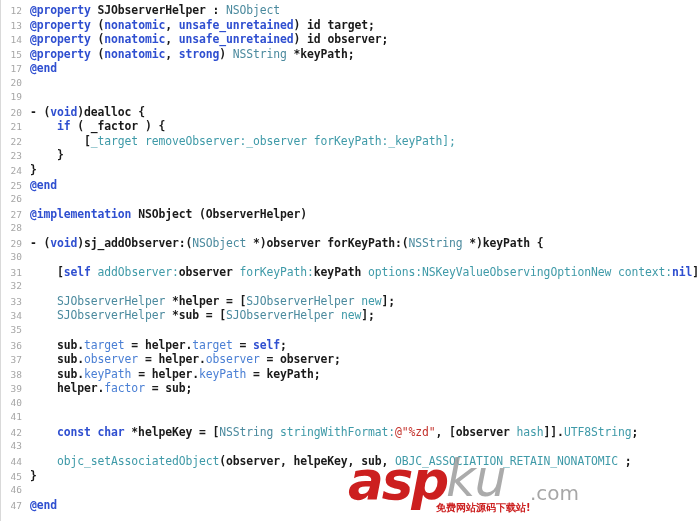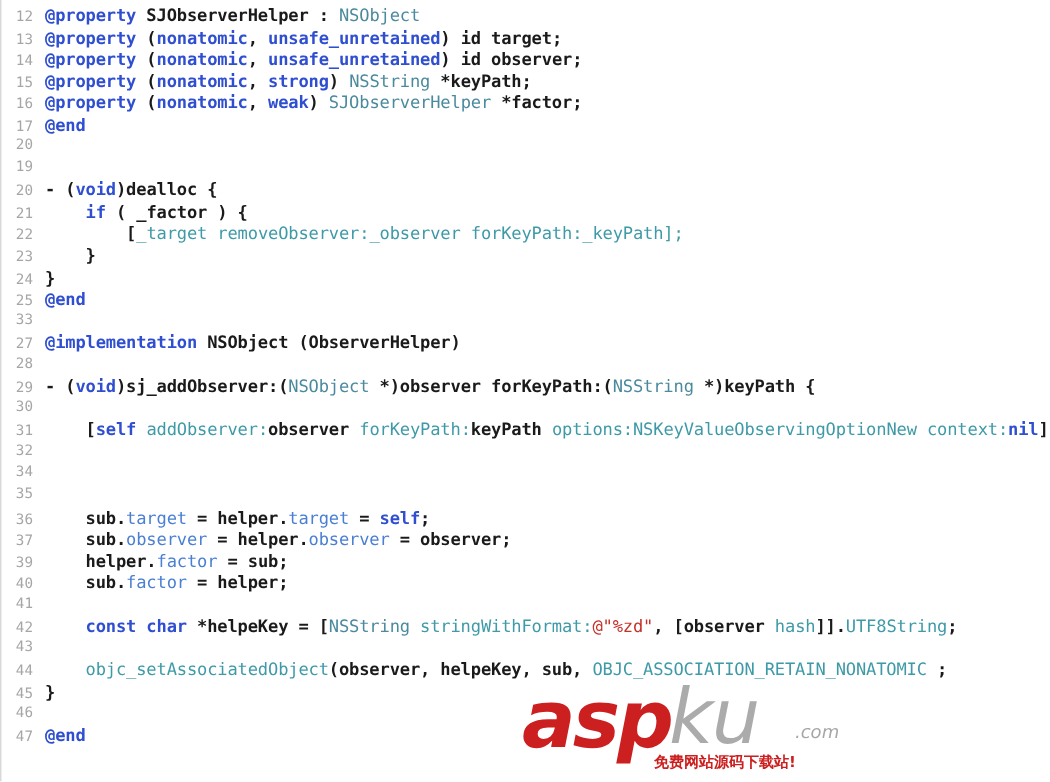--- a/index.html
+++ b/index.html
@@ -104,22 +104,21 @@
     color: #9d9d9d;
     letter-spacing: -1px;
     line-height: 42px;
     opacity: 0.85;
   }
   .wm-com {
     position: absolute;
     left: 212px;
     top: 24px;
     font-family: "DejaVu Sans", "Liberation Sans", sans-serif;
-    font-size: 12px;
-    font-style: italic;
+    font-size: 20px;
     color: #9d9d9d;
     opacity: 0.9;
   }
   .wm-cn {
     position: absolute;
     left: 118px;
     top: 44px;
     font-family: "DejaVu Sans", "Liberation Sans", sans-serif;
     font-size: 10px;
     font-weight: bold;
@@ -133,43 +132,44 @@
 
 <div id="editor">
 
   <div class="edge-rule"></div>
 
   <div class="code-lines" id="code-lines">
       <div class="line"><span class="ln">12</span><span class="src"><span class="kw">@property </span><span class="plain">SJObserverHelper </span><span class="plain">: </span><span class="type">NSObject</span></span></div>
       <div class="line"><span class="ln">13</span><span class="src"><span class="kw">@property </span><span class="plain">(</span><span class="kw">nonatomic</span><span class="plain">, </span><span class="kw">unsafe_unretained</span><span class="plain">) </span><span class="plain">id </span><span class="plain">target;</span></span></div>
       <div class="line"><span class="ln">14</span><span class="src"><span class="kw">@property </span><span class="plain">(</span><span class="kw">nonatomic</span><span class="plain">, </span><span class="kw">unsafe_unretained</span><span class="plain">) </span><span class="plain">id </span><span class="plain">observer;</span></span></div>
       <div class="line"><span class="ln">15</span><span class="src"><span class="kw">@property </span><span class="plain">(</span><span class="kw">nonatomic</span><span class="plain">, </span><span class="kw">strong</span><span class="plain">) </span><span class="type">NSString </span><span class="plain">*keyPath;</span></span></div>
-      <div class="line"><span class="ln">16</span><span class="src"><span class="kw">@property </span><span class="plain">(</span><span class="kw">nonatomic</span><span class="plain">, </span><span class="kw">weak</span><span class="plain">) </span><span class="type">SJObserverHelper </span><span class="plain">*factor;</span></span></div>
       <div class="line"><span class="ln">17</span><span class="src"><span class="kw">@end</span></span></div>
       <div class="line"><span class="ln">20</span><span class="src"></span></div>
       <div class="line"><span class="ln">19</span></div>
       <div class="line"><span class="ln">20</span><span class="src"><span class="plain">- (</span><span class="kw">void</span><span class="plain">)dealloc {</span></span></div>
       <div class="line"><span class="ln">21</span><span class="src"><span class="plain">    </span><span class="kw">if</span><span class="plain"> ( </span><span class="plain">_factor</span><span class="plain"> ) {</span></span></div>
       <div class="line"><span class="ln">22</span><span class="src"><span class="plain">        [</span><span class="meth">_target </span><span class="meth">removeObserver:</span><span class="meth">_observer </span><span class="meth">forKeyPath:</span><span class="meth">_keyPath];</span></span></div>
       <div class="line"><span class="ln">23</span><span class="src"><span class="plain">    }</span></span></div>
       <div class="line"><span class="ln">24</span><span class="src"><span class="plain">}</span></span></div>
       <div class="line"><span class="ln">25</span><span class="src"><span class="kw">@end</span></span></div>
-      <div class="line"><span class="ln">33</span><span class="src"></span></div>
+      <div class="line"><span class="ln">26</span><span class="src"></span></div>
       <div class="line"><span class="ln">27</span><span class="src"><span class="kw">@implementation </span><span class="plain">NSObject (ObserverHelper)</span></span></div>
       <div class="line"><span class="ln">28</span><span class="src"></span></div>
       <div class="line"><span class="ln">29</span><span class="src"><span class="plain">- (</span><span class="kw">void</span><span class="plain">)sj_addObserver:(</span><span class="type">NSObject</span><span class="plain"> *)observer forKeyPath:(</span><span class="type">NSString</span><span class="plain"> *)keyPath {</span></span></div>
       <div class="line"><span class="ln">30</span><span class="src"></span></div>
       <div class="line"><span class="ln">31</span><span class="src"><span class="plain">    [</span><span class="kw">self</span><span class="plain"> </span><span class="meth">addObserver:</span><span class="plain">observer </span><span class="meth">forKeyPath:</span><span class="plain">keyPath </span><span class="meth">options:</span><span class="meth">NSKeyValueObservingOptionNew </span><span class="meth">context:</span><span class="kw">nil</span><span class="plain">];</span></span></div>
       <div class="line"><span class="ln">32</span><span class="src"></span></div>
-      <div class="line"><span class="ln">34</span></div>
+      <div class="line"><span class="ln">33</span><span class="src"><span class="plain">    </span><span class="type">SJObserverHelper </span><span class="plain">*helper = [</span><span class="type">SJObserverHelper </span><span class="meth">new</span><span class="plain">];</span></span></div>
+      <div class="line"><span class="ln">34</span><span class="src"><span class="plain">    </span><span class="type">SJObserverHelper </span><span class="plain">*sub = [</span><span class="type">SJObserverHelper </span><span class="meth">new</span><span class="plain">];</span></span></div>
       <div class="line"><span class="ln">35</span><span class="src"></span></div>
       <div class="line"><span class="ln">36</span><span class="src"><span class="plain">    sub.</span><span class="prop">target</span><span class="plain"> = helper.</span><span class="prop">target</span><span class="plain"> = </span><span class="kw">self</span><span class="plain">;</span></span></div>
       <div class="line"><span class="ln">37</span><span class="src"><span class="plain">    sub.</span><span class="prop">observer</span><span class="plain"> = helper.</span><span class="prop">observer</span><span class="plain"> = observer;</span></span></div>
+      <div class="line"><span class="ln">38</span><span class="src"><span class="plain">    sub.</span><span class="prop">keyPath</span><span class="plain"> = helper.</span><span class="prop">keyPath</span><span class="plain"> = keyPath;</span></span></div>
       <div class="line"><span class="ln">39</span><span class="src"><span class="plain">    helper.</span><span class="prop">factor</span><span class="plain"> = sub;</span></span></div>
-      <div class="line"><span class="ln">40</span><span class="src"><span class="plain">    sub.</span><span class="prop">factor</span><span class="plain"> = helper;</span></span></div>
+      <div class="line"><span class="ln">40</span></div>
       <div class="line"><span class="ln">41</span><span class="src"></span></div>
       <div class="line"><span class="ln">42</span><span class="src"><span class="plain">    </span><span class="kw">const char</span><span class="plain"> *helpeKey = [</span><span class="type">NSString </span><span class="meth">stringWithFormat:</span><span class="str">@"%zd"</span><span class="plain">, [observer </span><span class="meth">hash</span><span class="plain">]].</span><span class="meth">UTF8String</span><span class="plain">;</span></span></div>
       <div class="line"><span class="ln">43</span></div>
       <div class="line"><span class="ln">44</span><span class="src"><span class="plain">    </span><span class="meth">objc_setAssociatedObject</span><span class="plain">(observer, helpeKey, sub, </span><span class="meth">OBJC_ASSOCIATION_RETAIN_NONATOMIC</span><span class="plain"> ;</span></span></div>
       <div class="line"><span class="ln">45</span><span class="src"><span class="plain">}</span></span></div>
       <div class="line"><span class="ln">46</span><span class="src"></span></div>
       <div class="line"><span class="ln">47</span><span class="src"><span class="kw">@end</span></span></div>
     </div>
 
   <div id="watermark">

